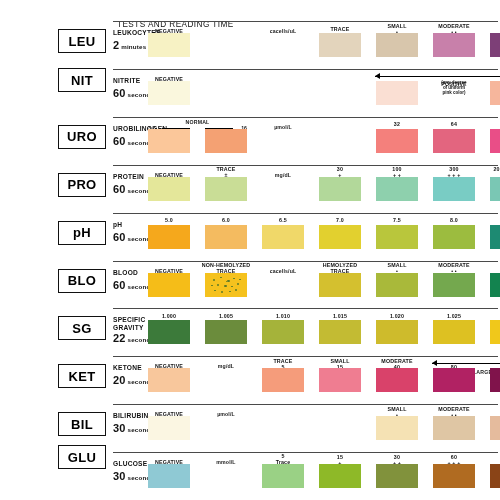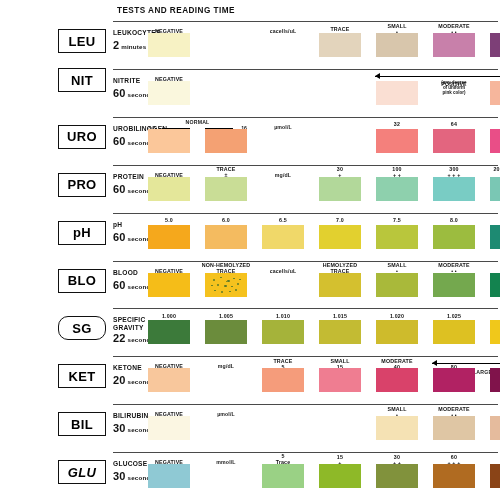--- a/index.html
+++ b/index.html
@@ -8,23 +8,23 @@
     background:#ffffff;
     font-family:"Liberation Sans", sans-serif;
     color:#1a1a1a;
     overflow:hidden;
   }
   .chart{position:relative;width:500px;height:500px;}
 
   
   .heading{
     position:absolute;
-    left:117px;top:6px;
+    left:117px;top:20px;
     font-size:8.2px;
-    font-weight:700;
+    font-weight:400;
     letter-spacing:.45px;
     color:#111;
     white-space:nowrap;
   }
 
   
   .badge{
     position:absolute;
     left:58px;
     width:46px;height:22px;
@@ -267,21 +267,21 @@
       <div class="collabel" style="left: 370px; top: 262px;">SMALL
 •</div>
       <div class="swatch" style="left: 376px; top: 272.5px; background: rgb(169, 185, 58);"></div>
       <div class="collabel" style="left: 427px; top: 262px;">MODERATE
 • •</div>
       <div class="swatch" style="left: 433px; top: 272.5px; background: rgb(116, 168, 78);"></div>
       <div class="collabel" style="left: 484px; top: 262px;">LARGE
 • • •</div>
       <div class="swatch" style="left: 490px; top: 272.5px; background: rgb(19, 131, 79);"></div>
       <div class="row-rule" style="top: 308.4px;"></div>
-      <div class="badge" style="top: 316.4px; border-radius: 10px;">SG</div>
+      <div class="badge" style="top: 316.4px;">SG</div>
       <div class="testname" style="left: 113px; top: 316.4px; position: absolute; white-space: pre-line;">SPECIFIC
 GRAVITY</div>
       <div class="timeline" style="left: 113px; top: 332.4px;"><b>22</b> seconds</div>
       <div class="collabel" style="left: 142px; top: 312.9px;">1.000</div>
       <div class="swatch" style="left: 148px; top: 320.4px; background: rgb(60, 122, 58);"></div>
       <div class="collabel" style="left: 199px; top: 312.9px;">1.005</div>
       <div class="swatch" style="left: 205px; top: 320.4px; background: rgb(107, 140, 60);"></div>
       <div class="collabel" style="left: 256px; top: 312.9px;">1.010</div>
       <div class="swatch" style="left: 262px; top: 320.4px; background: rgb(165, 179, 58);"></div>
       <div class="collabel" style="left: 313px; top: 312.9px;">1.015</div>
@@ -329,21 +329,21 @@
       <div class="collabel" style="left: 370px; top: 405.7px;">SMALL
 •</div>
       <div class="swatch" style="left: 376px; top: 416.2px; background: rgb(245, 226, 180);"></div>
       <div class="collabel" style="left: 427px; top: 405.7px;">MODERATE
 • •</div>
       <div class="swatch" style="left: 433px; top: 416.2px; background: rgb(223, 198, 164);"></div>
       <div class="collabel" style="left: 484px; top: 405.7px;">LARGE
 • • •</div>
       <div class="swatch" style="left: 490px; top: 416.2px; background: rgb(229, 187, 157);"></div>
       <div class="row-rule" style="top: 452.1px;"></div>
-      <div class="badge" style="top: 460px; font-style: italic;">GLU</div>
+      <div class="badge" style="top: 445px;">GLU</div>
       <div class="testname" style="left: 113px; top: 460.1px; position: absolute; white-space: pre-line;">GLUCOSE</div>
       <div class="timeline" style="left: 113px; top: 470.1px;"><b>30</b> seconds</div>
       <div class="unit" style="left: 199px; top: 459.1px;">mmol/L</div>
       <div class="neglabel" style="left: 142px; top: 459.1px;">NEGATIVE</div>
       <div class="swatch" style="left: 148px; top: 464.1px; background: rgb(143, 201, 212);"></div>
       <div class="collabel" style="left: 256px; top: 453.1px;">5
 Trace</div>
       <div class="swatch" style="left: 262px; top: 464.1px; background: rgb(154, 209, 133);"></div>
       <div class="collabel" style="left: 313px; top: 453.6px;">15
 +</div>

